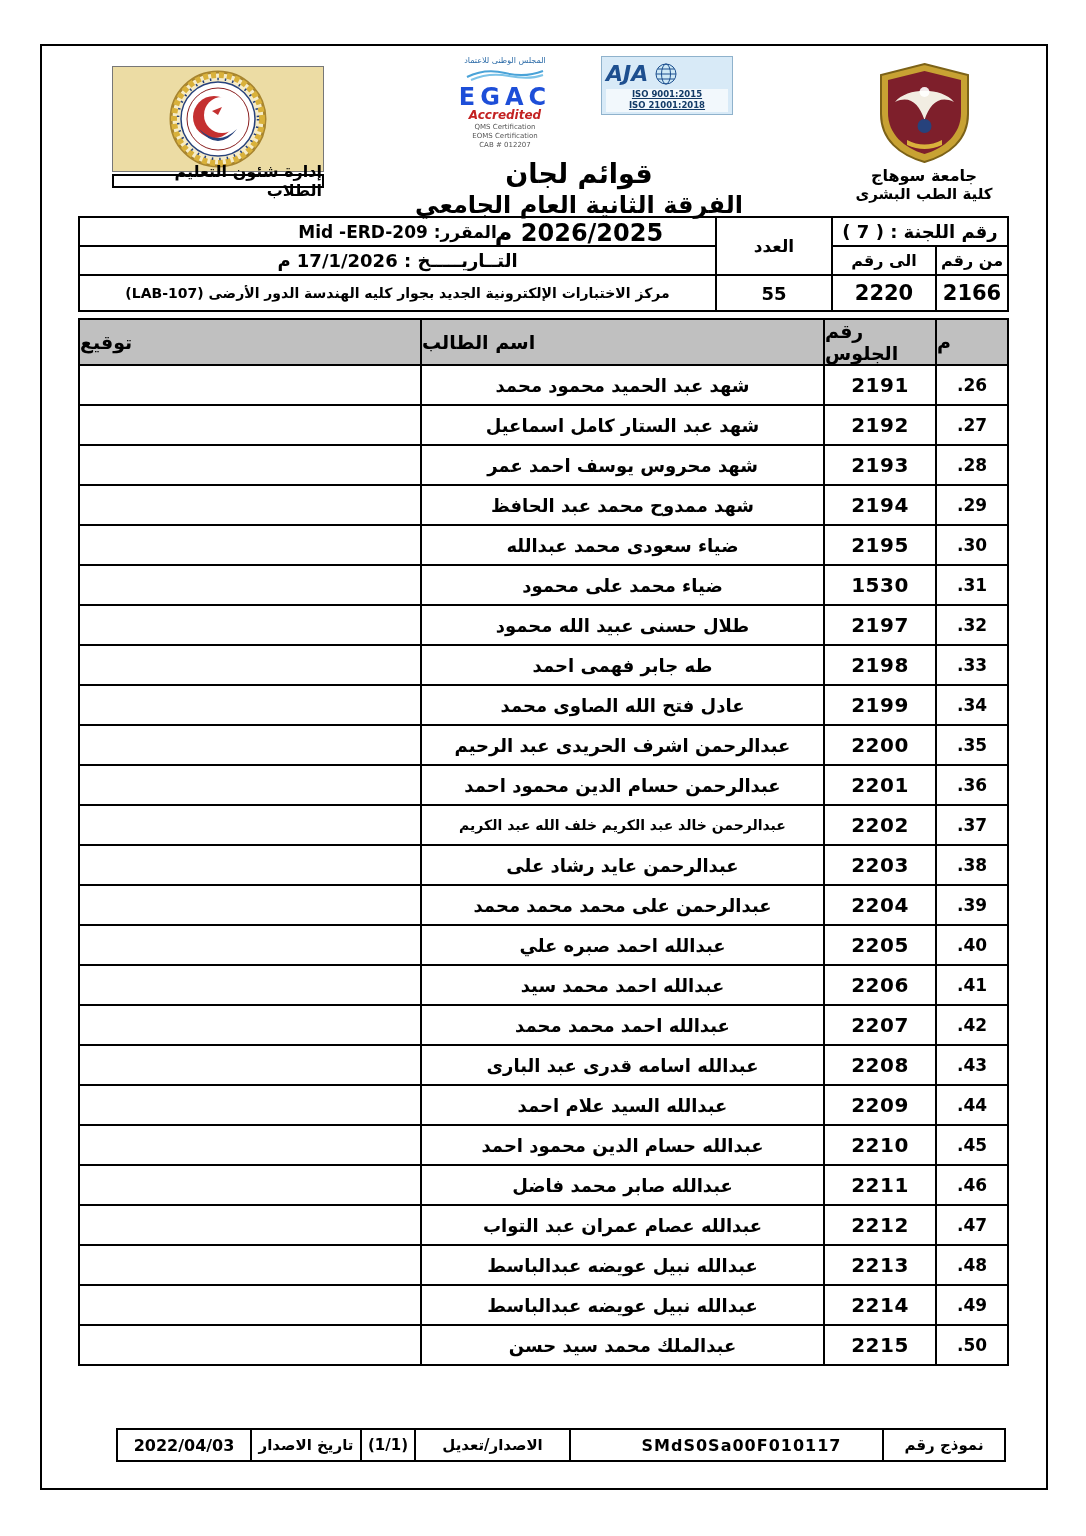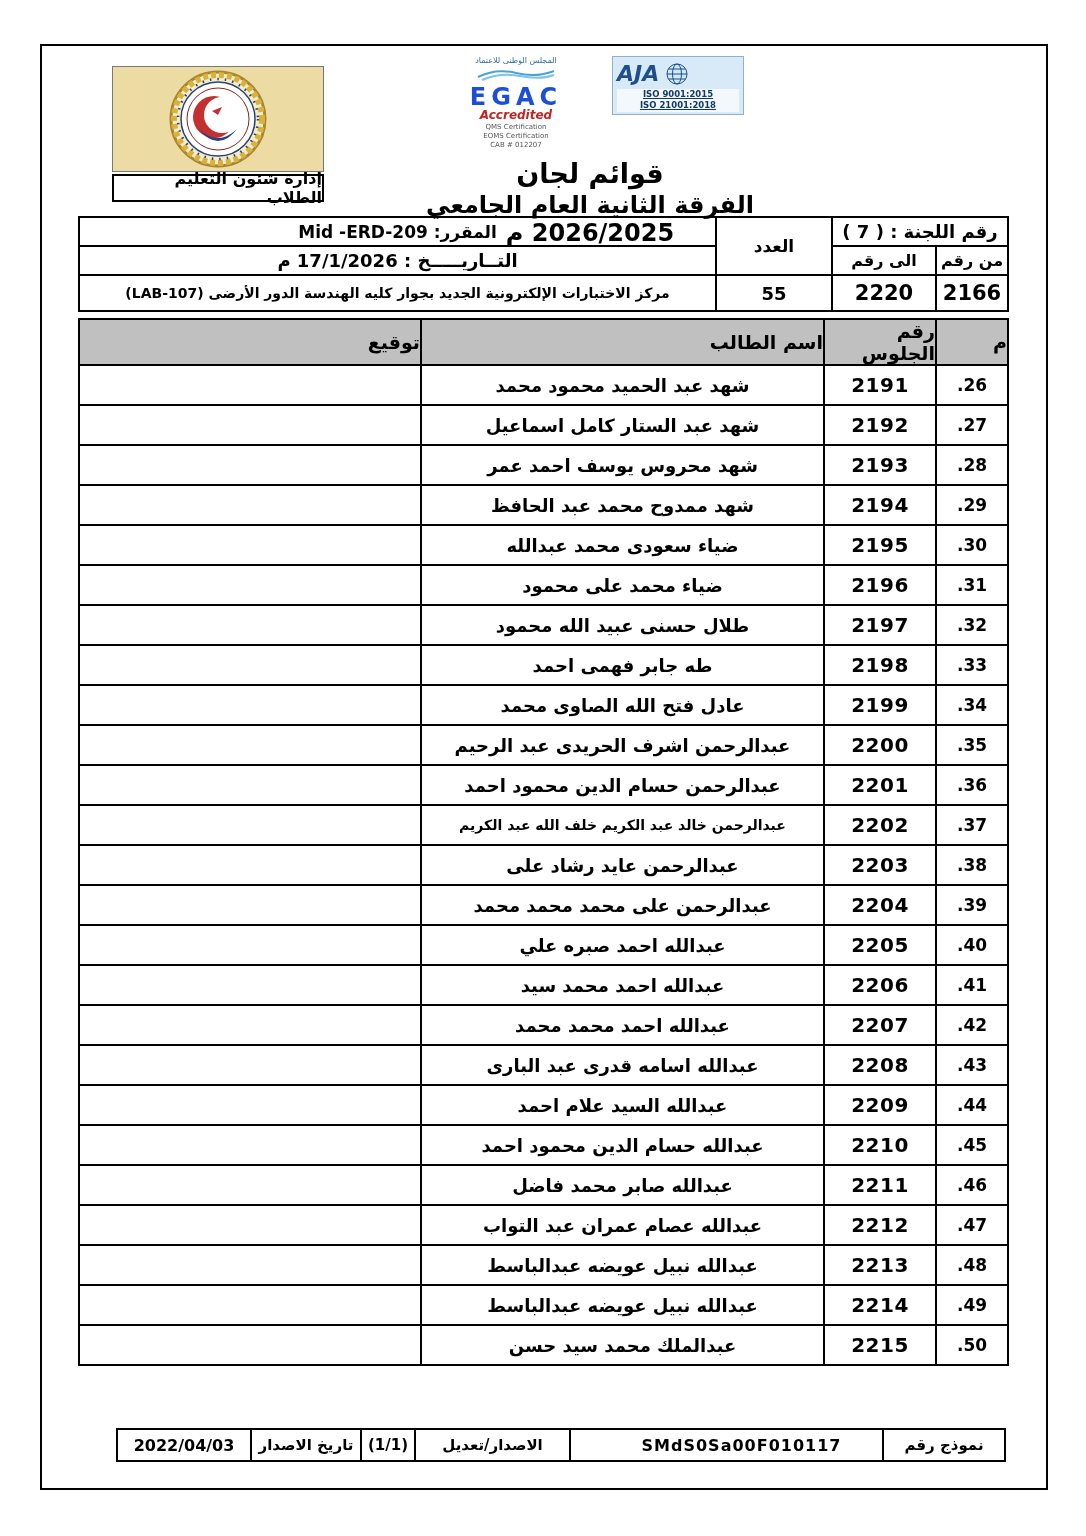--- a/index.html
+++ b/index.html
@@ -5,56 +5,56 @@
   * { box-sizing: border-box; margin: 0; padding: 0; }
   body { background:#ffffff; font-family:"DejaVu Sans","Liberation Sans",sans-serif; color:#000; }
   .page { position:relative; width:1086px; height:1536px; background:#fff; direction:rtl; overflow:hidden; }
   .frame { position:absolute; left:40px; top:44px; width:1008px; height:1446px; border:2px solid #000; }
 
   
   .crest-block { position:absolute; top:16px; right:52px; width:140px; text-align:center; }
   .uni-name { font-size:16px; font-weight:700; margin-top:2px; }
   .fac-name { font-size:15px; font-weight:700; }
 
-  .center-block { position:absolute; top:10px; left:333px; width:430px; text-align:center; }
+  .center-block { position:absolute; top:10px; left:322px; width:430px; text-align:center; }
   .logos-row { display:flex; justify-content:center; align-items:flex-start; gap:16px; direction:ltr; }
   .egac-box { width:160px; text-align:center; padding-top:1px; }
   .egac-arabic { font-size:8px; color:#2d6ca8; line-height:1.1; }
   .egac-name { font-size:24px; font-weight:700; color:#1d4ed8; letter-spacing:5px; line-height:1; }
   .egac-accredited { font-size:12px; font-weight:700; font-style:italic; color:#c32222; line-height:1.15; }
   .egac-lines { font-size:7px; color:#555; line-height:1.3; direction:ltr; }
   .aja-box { width:132px; border:1px solid #8fb2cc; background:#d8eaf7; padding:4px 4px 2px; }
   .aja-top { display:flex; justify-content:flex-start; align-items:center; gap:6px; }
   .aja-letters { font-size:22px; font-weight:700; font-style:italic; color:#1d4f8f; }
   .aja-iso { background:#f2f8fc; margin-top:3px; font-size:8.5px; font-weight:700; color:#123a66; line-height:1.35; direction:ltr;text-decoration:underline; }
   .doc-title { font-size:27px; font-weight:700; margin-top:8px; }
   .doc-subtitle { font-size:24px; font-weight:700; margin-top:2px; }
 
   .emblem-block { position:absolute; top:20px; left:70px; width:212px; }
   .emblem-box { height:106px; background:#ecdca4; border:1px solid #777; display:flex; align-items:center; justify-content:center; }
-  .caption-box { border:2px solid #000; margin-top:2px; height:28px; display:flex; align-items:center; justify-content:center; font-size:16px; font-weight:700; background:#fff; }
+  .caption-box { border:2px solid #000; margin-top:2px; height:14px; display:flex; align-items:center; justify-content:center; font-size:16px; font-weight:700; background:#fff; }
 
   
   .info-table { position:absolute; top:170px; right:37px; width:929px; border-collapse:collapse; table-layout:fixed; border:2px solid #000; }
   .info-table td { border:2px solid #000; text-align:center; font-weight:700; vertical-align:middle; padding:0 2px; }
   .info-table .r1 td { height:29px; }
   .info-table .r2 td { height:29px; }
   .info-table .r3 td { height:36px; }
   .committee-cell { font-size:18px; }
   .count-label-cell { font-size:17px; }
   .course-cell { font-size:17px; }
   .fromto-cell { font-size:16px; }
   .date-cell { font-size:18px; }
   .range-cell { font-size:21px; }
   .count-value-cell { font-size:18px; }
   .location-cell { font-size:14px; }
 
   
   .main-table { position:absolute; top:272px; right:37px; width:929px; border-collapse:collapse; table-layout:fixed; border:2px solid #000; }
-  .main-table th { border:2px solid #000; background:#c0c0c0; height:33px; font-weight:700; font-size:19px; text-align:right;margin-top:15px; }
+  .main-table th { border:2px solid #000; background:#c0c0c0; height:33px; font-weight:700; font-size:19px; text-align:left;margin-top:15px; }
   .main-table td { border:2px solid #000; height:40px; text-align:center; font-weight:700; vertical-align:middle; }
   .cell-serial { font-size:17px; }
   .cell-seat { font-size:20px; letter-spacing:0.5px; }
   .cell-name { font-size:18px; }
   .cell-name.small-name { font-size:14px; }
 
   
   .footer-row { position:absolute; top:1382px; right:40px; width:890px; height:34px; border:2px solid #000; display:flex; direction:rtl; font-weight:700; }
   .fcell { display:flex; align-items:center; justify-content:center; font-size:15px; }
   .fcell:not(:last-child) { border-left:2px solid #000; }
@@ -62,20 +62,32 @@
   .f3 { width:155px; } .f4 { width:54px; } .f5 { width:110px; } .f6 { flex:1; font-size:16px; direction:ltr; }
 
   .ltr { direction:ltr; unicode-bidi:isolate; display:inline-block; }
 </style>
 </head>
 <body>
 
 <div class="page">
   <div class="frame">
 
+    <div class="crest-block">
+      <svg width="95" height="102" viewBox="0 0 95 102" style="display:block;margin:0 auto;">
+        <path d="M47.5 2 L91 13 V52 C91 78 72 93 47.5 100 C23 93 4 78 4 52 V13 Z" fill="#c8a233" stroke="#7c6218" stroke-width="2"></path>
+        <path d="M47.5 9 L84 18 V51 C84 72 68 86 47.5 92 C27 86 11 72 11 51 V18 Z" fill="#7e1f2b"></path>
+        <path d="M18 40 C30 25 65 25 77 40 C62 33 53 42 47.5 58 C42 42 33 33 18 40 Z" fill="#f2ede2"></path>
+        <circle cx="47.5" cy="30" r="5" fill="#ffffff" opacity="0.9"></circle>
+        <circle cx="47.5" cy="64" r="7" fill="#27427c"></circle>
+        <path d="M30 78 Q47.5 87 65 78 L65 83 Q47.5 91 30 83 Z" fill="#d9b13b"></path>
+      </svg>
+      <div class="uni-name">جامعة سوهاج</div>
+      <div class="fac-name">كلية الطب البشرى</div>
+    </div>
 
     <div class="center-block">
       <div class="logos-row">
         <div class="egac-box">
           <div class="egac-arabic">المجلس الوطنى للاعتماد</div>
           <svg width="80" height="13" viewBox="0 0 80 13">
             <path d="M2 9 Q20 0 40 5 T78 3" stroke="#4aa3d8" fill="none" stroke-width="2"></path>
             <path d="M6 12 Q24 4 44 8 T78 7" stroke="#7cc3e8" fill="none" stroke-width="2"></path>
           </svg>
           <div class="egac-name">EGAC</div>
@@ -195,21 +207,21 @@
             <td class="cell-sig"></td>
           </tr>
           <tr>
             <td class="cell-serial">30.</td>
             <td class="cell-seat">2195</td>
             <td class="cell-name">ضياء سعودى محمد عبدالله</td>
             <td class="cell-sig"></td>
           </tr>
           <tr>
             <td class="cell-serial">31.</td>
-            <td class="cell-seat">2196</td>
+            <td class="cell-seat">1530</td>
             <td class="cell-name">ضياء محمد على محمود</td>
             <td class="cell-sig"></td>
           </tr>
           <tr>
             <td class="cell-serial">32.</td>
             <td class="cell-seat">2197</td>
             <td class="cell-name">طلال حسنى عبيد الله محمود</td>
             <td class="cell-sig"></td>
           </tr>
           <tr>

